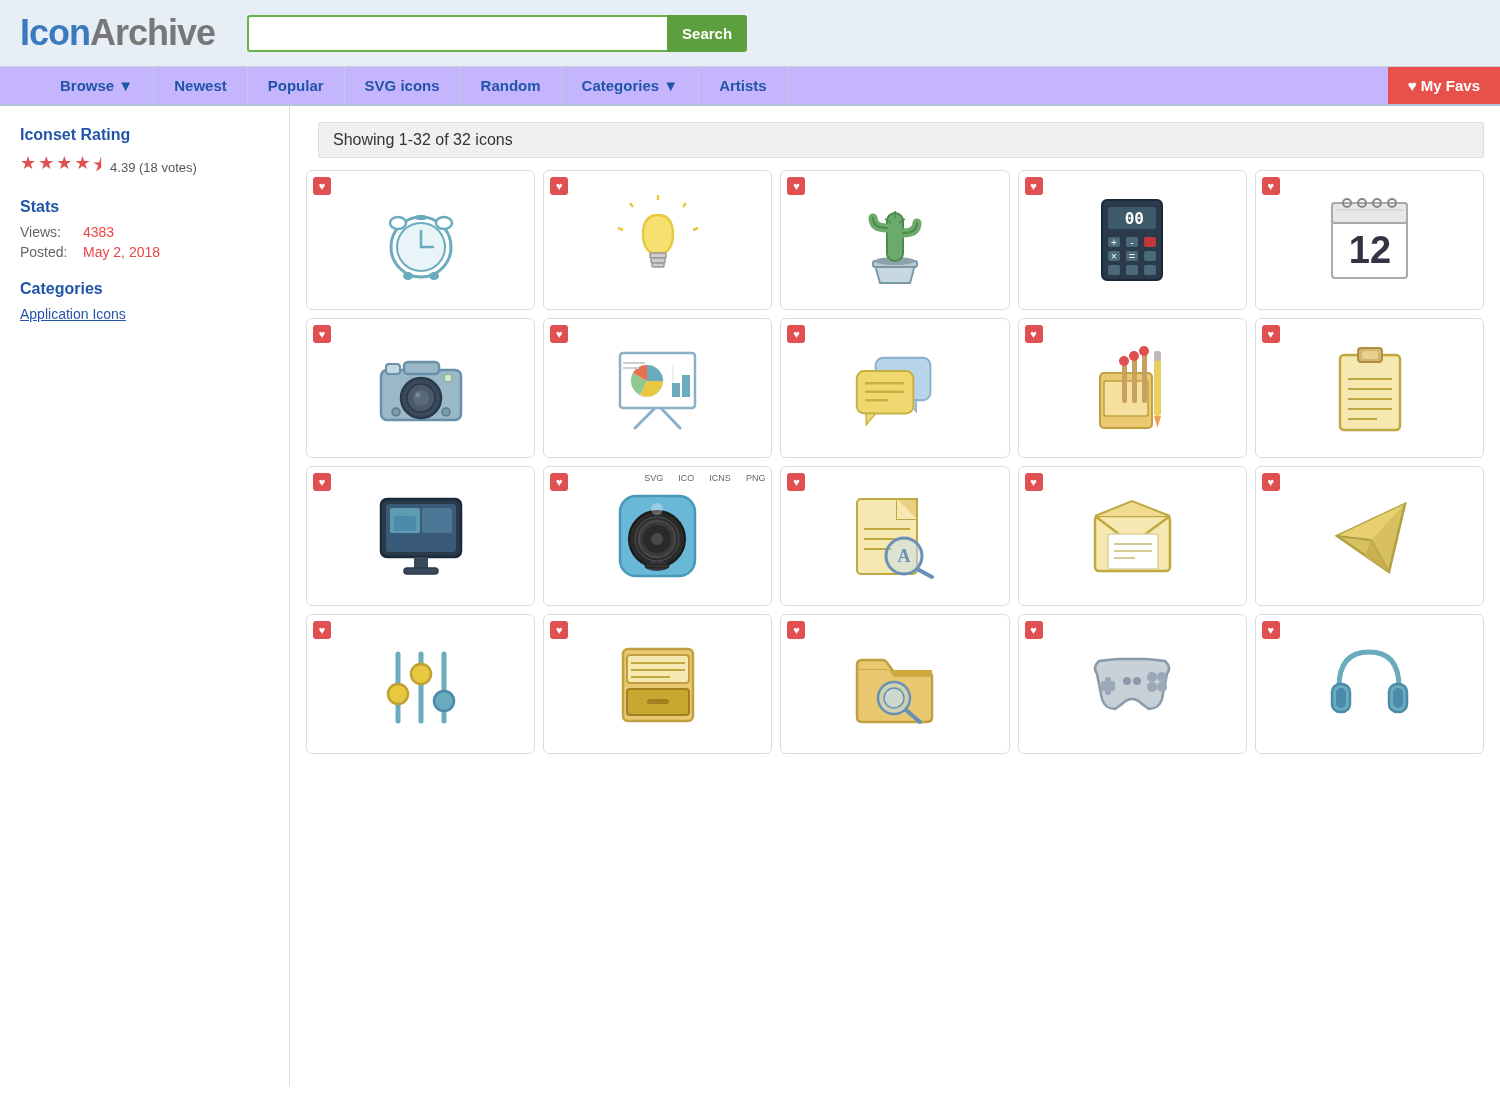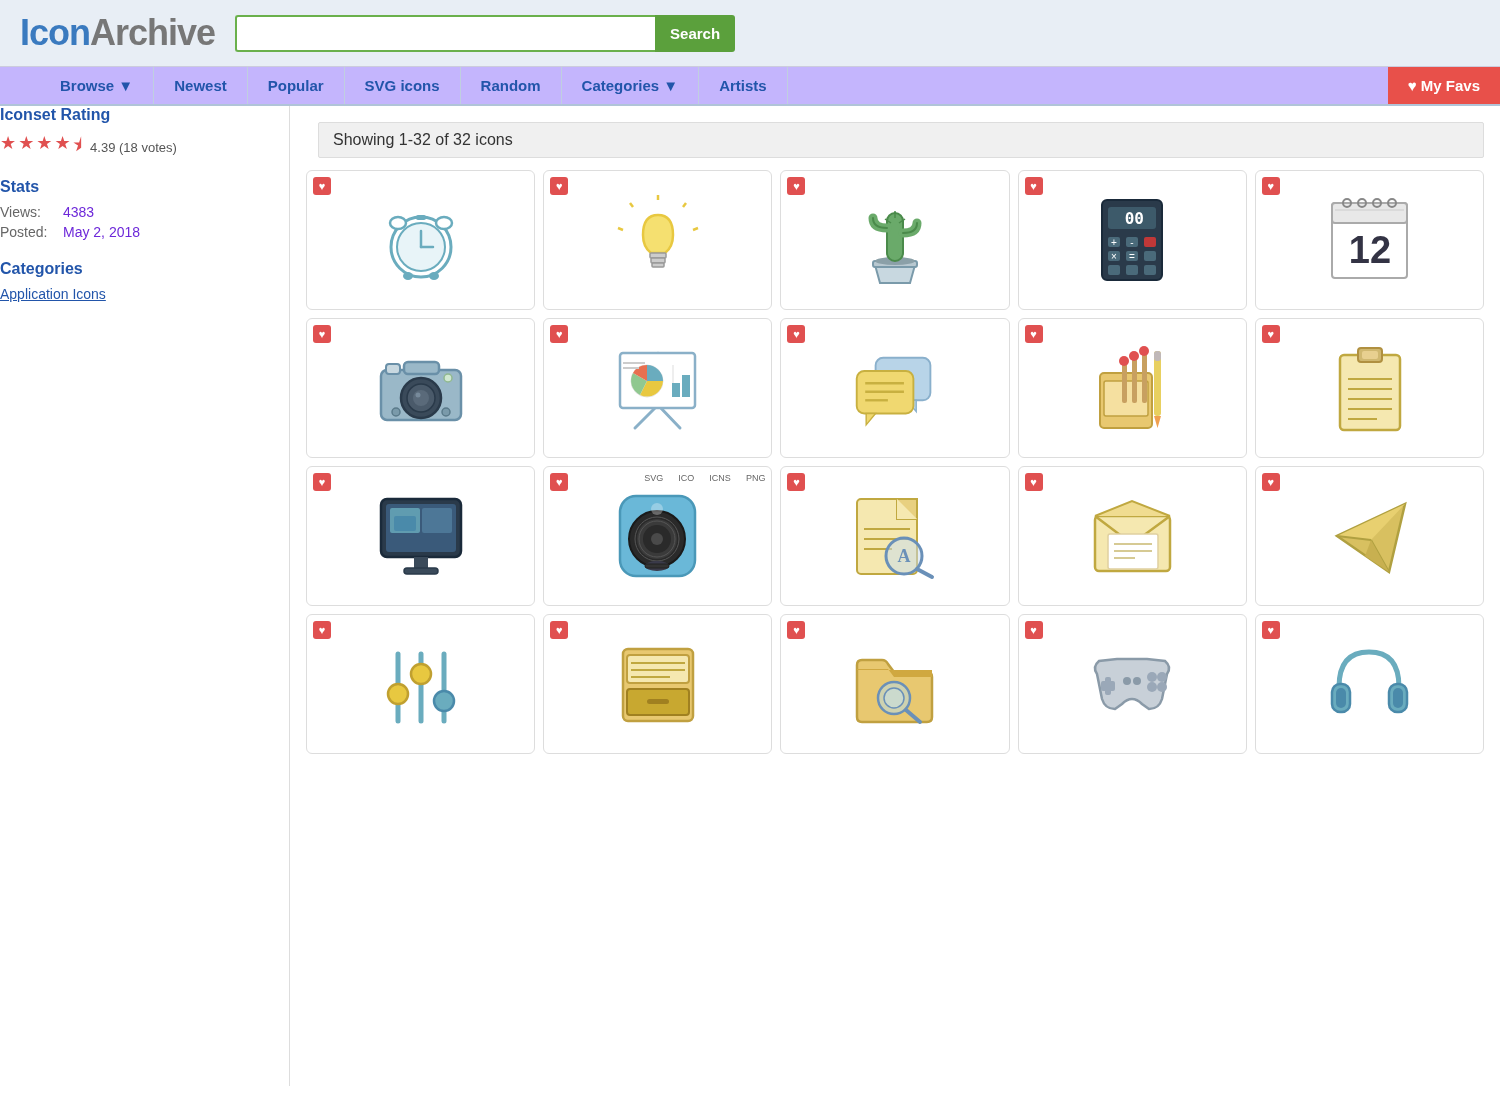--- a/index.html
+++ b/index.html
@@ -4,21 +4,21 @@
   <style>
     * { box-sizing: border-box; margin: 0; padding: 0; }
     body { font-family: Arial, sans-serif; background: #fff; font-size: 14px; }
 
     
     #header {
       background: #e8eef5;
       padding: 12px 20px;
       display: flex;
       align-items: center;
-      gap: 20px;
+      gap: 32px;
       border-bottom: 1px solid #ccd;
     }
     #logo {
       font-size: 36px;
       font-weight: bold;
       color: #555;
       letter-spacing: -1px;
     }
     #logo span.icon-text { color: #3a7abf; }
     #logo span.archive-text { color: #777; }
@@ -77,41 +77,42 @@
 
     
     #main {
       display: flex;
       min-height: calc(100vh - 120px);
     }
 
     
     #sidebar {
       width: 290px;
+      padding: 20px;
       border-right: 1px solid #ddd;
       flex-shrink: 0;
     }
     .sidebar-section-title {
       color: #2255aa;
       font-weight: bold;
       font-size: 16px;
       margin-bottom: 8px;
     }
     .rating-row {
       display: flex;
       align-items: center;
       gap: 8px;
       margin-bottom: 16px;
     }
     .stars { display: flex; gap: 2px; }
     .star { color: #e05050; font-size: 18px; }
     .rating-text { color: #555; font-size: 13px; }
     .stats-row { display: flex; gap: 8px; margin-bottom: 4px; color: #666; }
     .stats-label { min-width: 55px; }
-    .stats-value { color: #6d28d9; text-align: right; }
+    .stats-value { color: #ef4444; text-align: right; }
     .stats-section { margin-bottom: 20px; }
     .categories-section { margin-top: 16px; }
     .category-link { color: #2255aa; text-decoration: underline; cursor: pointer; font-size: 14px; }
 
     
     #content {
       flex: 1;
       padding: 16px;
     }
     .showing-bar {

